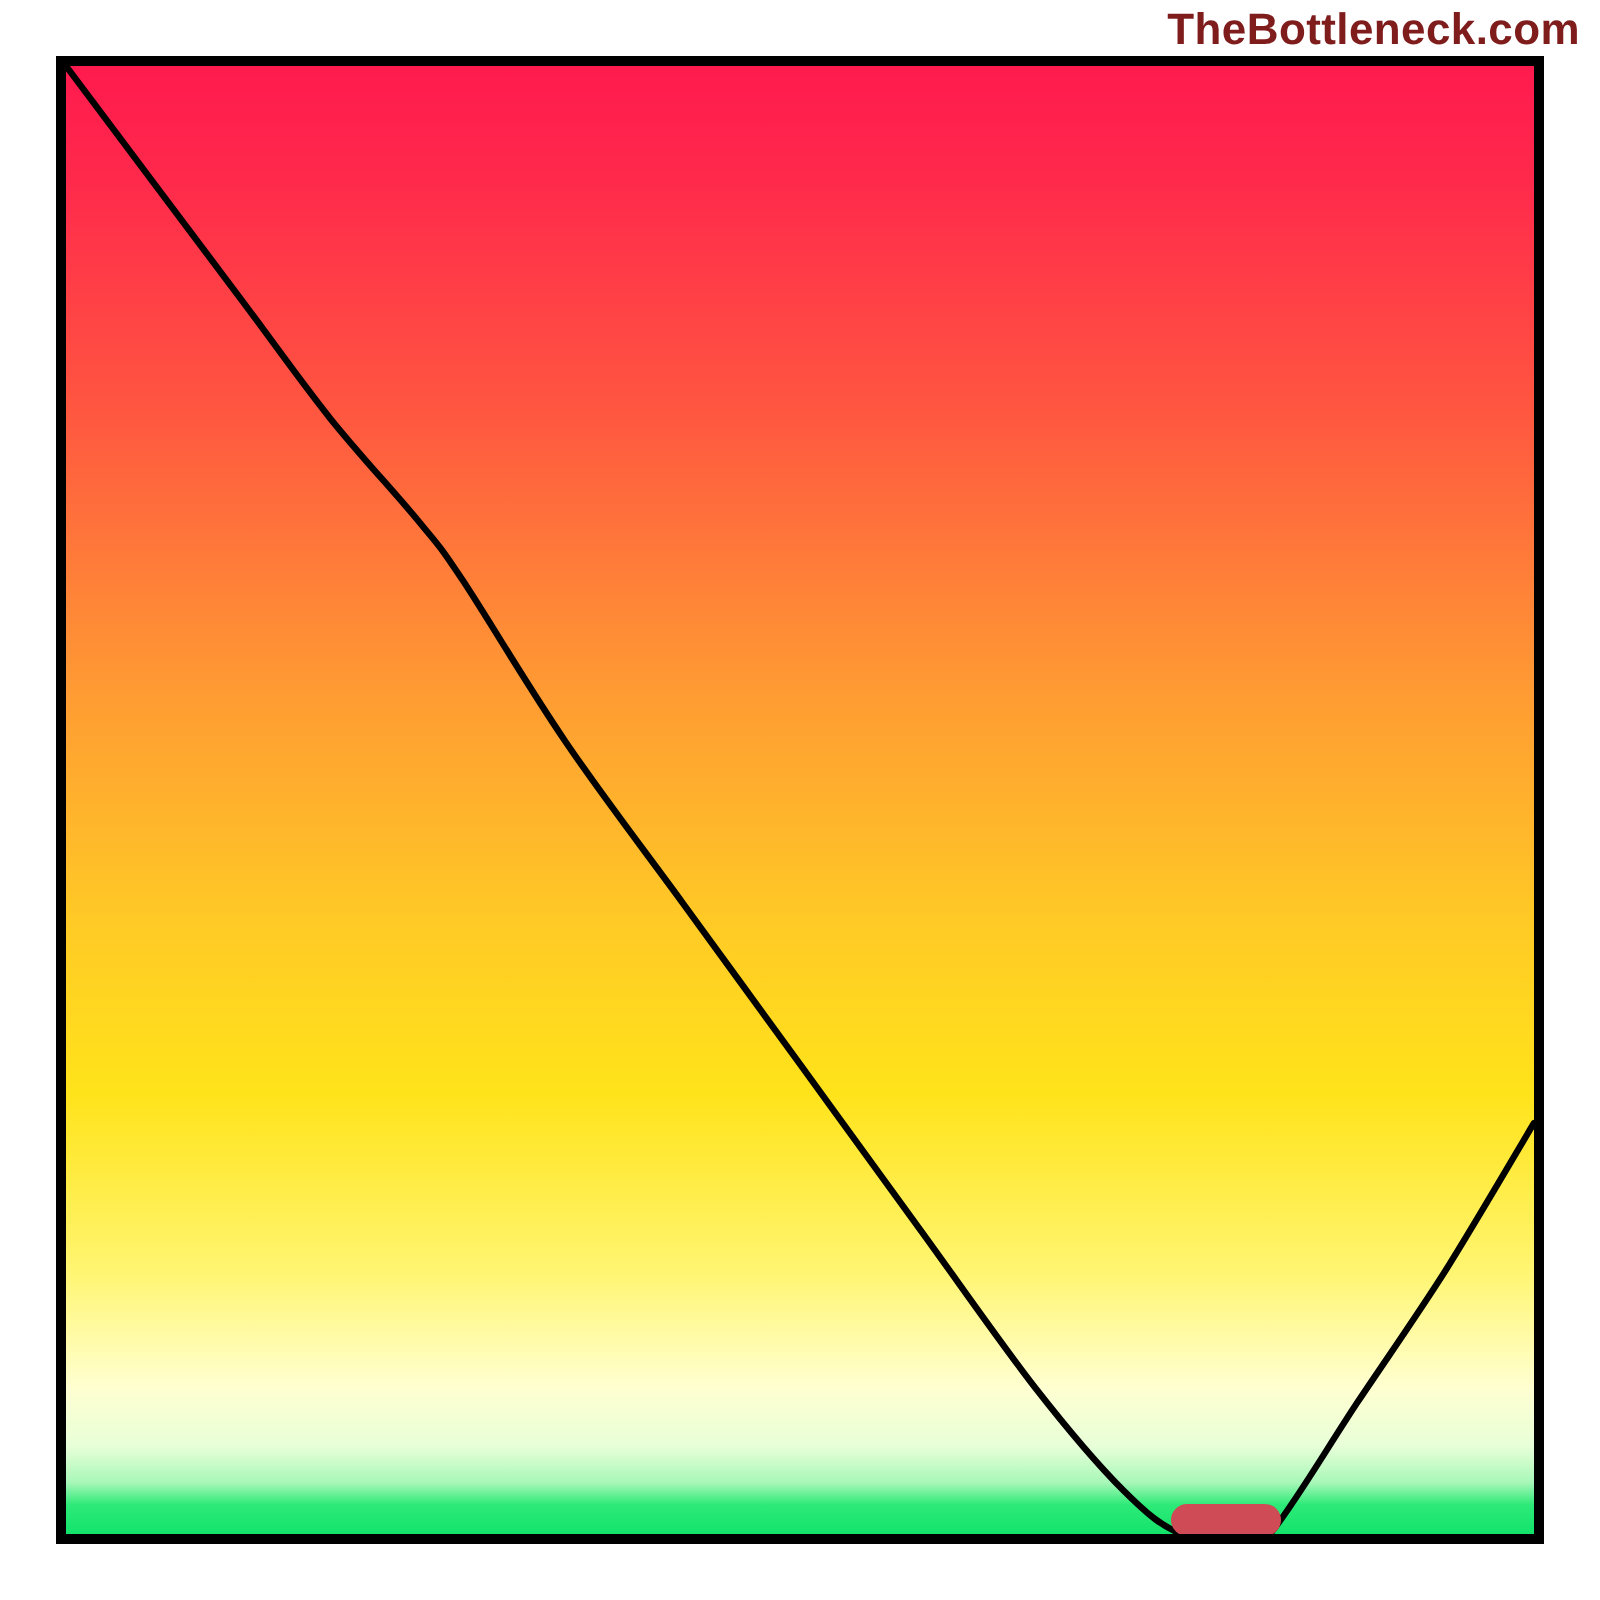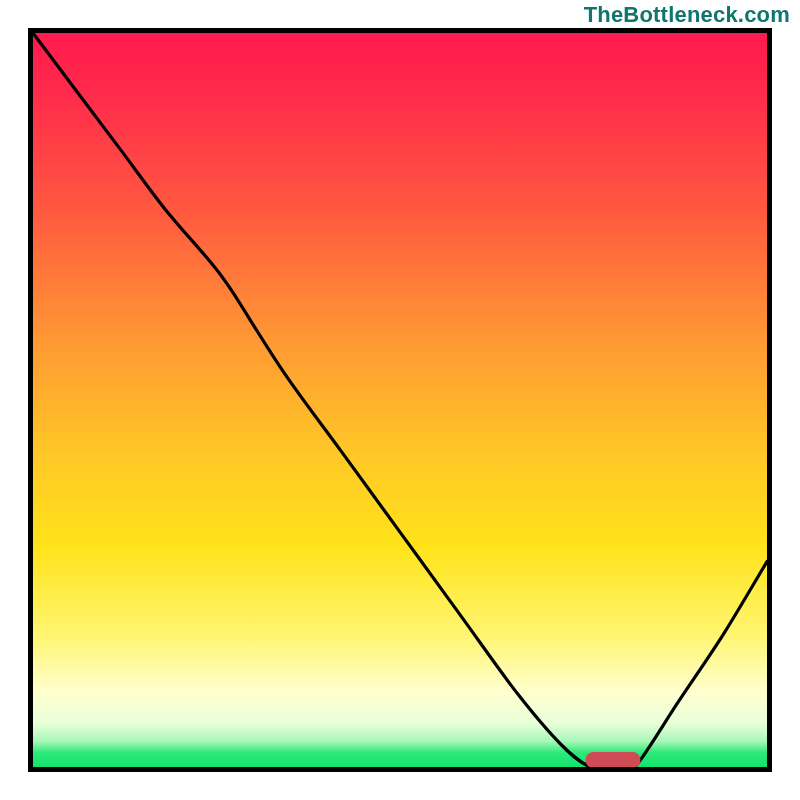--- a/index.html
+++ b/index.html
@@ -14,21 +14,21 @@
     position: relative;
     width: 800px;
     height: 800px;
   }
   .watermark {
     position: absolute;
     top: 2px;
     right: 10px;
     font-size: 22px;
     font-weight: 600;
-    color: #0f766e;
+    color: #7f1d1d;
     letter-spacing: 0.2px;
     z-index: 10;
   }
   .frame {
     position: absolute;
     left: 28px;
     top: 28px;
     width: 744px;
     height: 744px;
     border: 5px solid #000;

